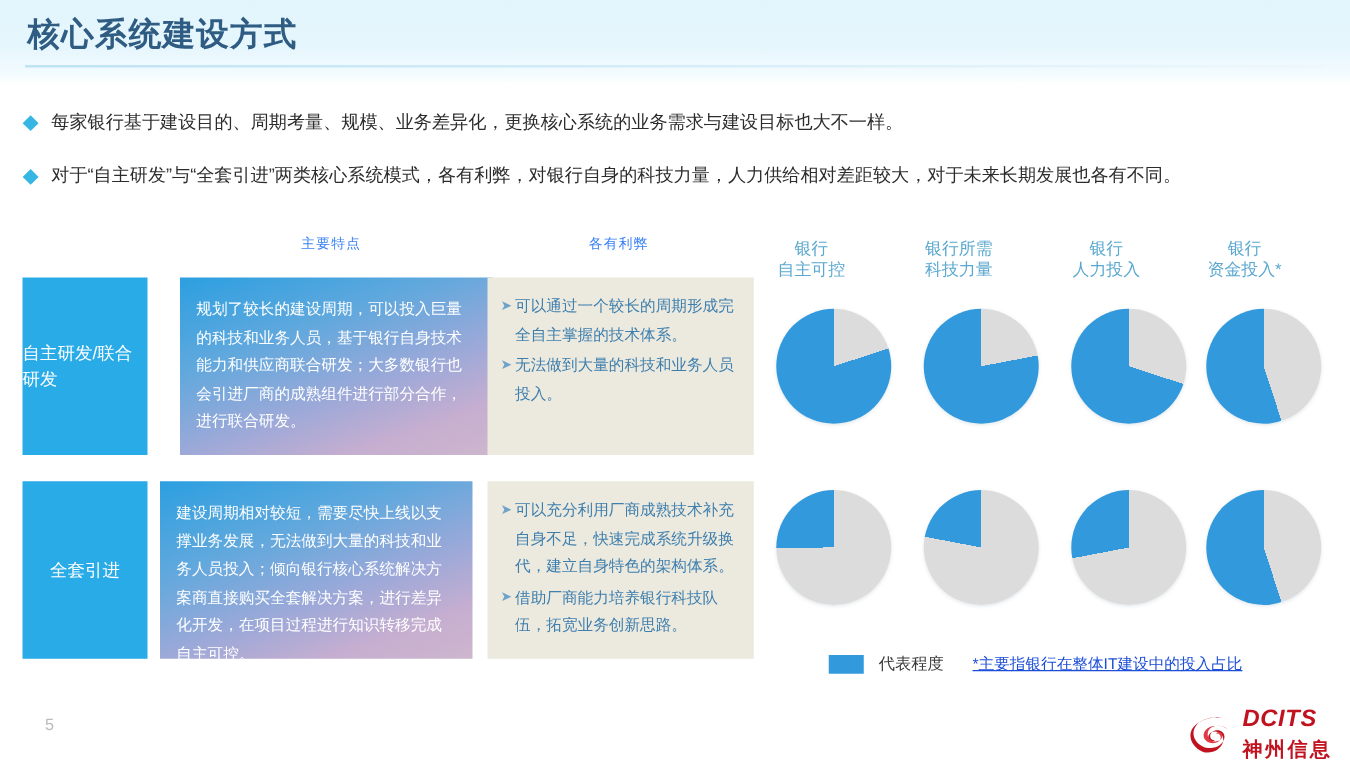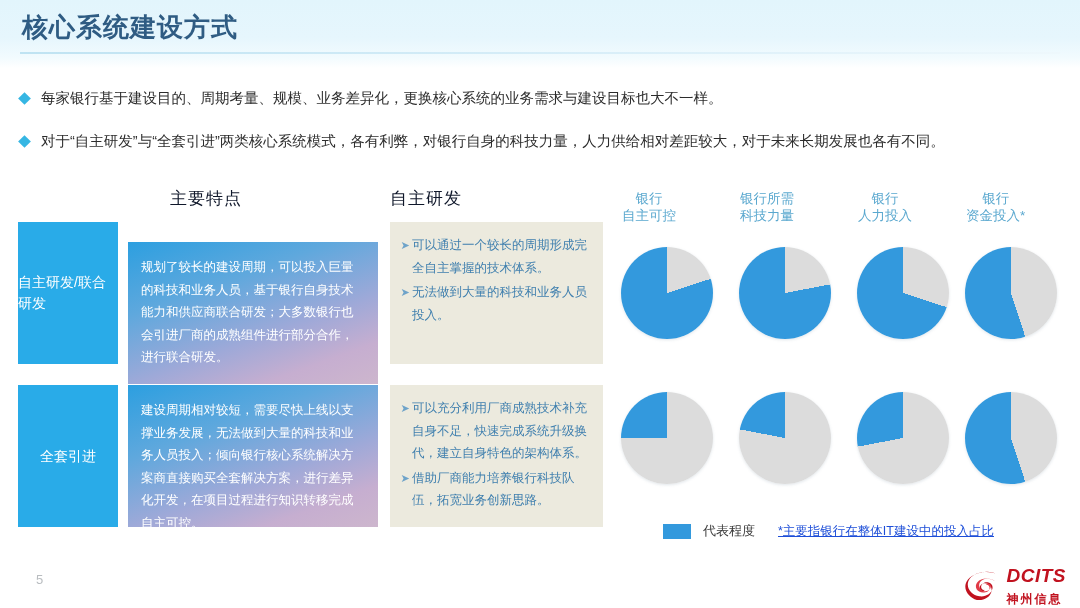--- a/index.html
+++ b/index.html
@@ -26,42 +26,42 @@
   .bullet-row{position:absolute;left:20px;display:flex;align-items:flex-start;}
   .bullet-diamond{
     width:9px;height:9px;background:#35b6e3;
     transform:rotate(45deg);margin-top:6px;margin-right:12px;flex:0 0 auto;
   }
   .bullet-text{font-size:14.5px;color:#2c2c2c;line-height:20px;white-space:nowrap;}
   #bullet-1{top:88px;}
   #bullet-2{top:131px;}
   
   .col-head{
-    position:absolute;font-size:17px;color:#0f172a;font-weight:normal;
-    text-align:left;letter-spacing:1px;
+    position:absolute;font-size:11px;color:#3b82f6;font-weight:normal;
+    text-align:center;letter-spacing:1px;
   }
   #head-features{left:170px;top:187px;width:190px;}
   #head-longterm{left:390px;top:187px;width:210px;}
   
   .label-cell{
     position:absolute;width:100px;
     background:#29abe8;color:#ffffff;
     display:flex;align-items:center;justify-content:center;
     font-size:14px;line-height:21px;text-align:left;
   }
   #label-row-1{left:18px;top:222px;height:142px;}
   #label-row-2{left:18px;top:385px;height:142px;}
 
   .desc-cell{
     position:absolute;width:250px;
     background:linear-gradient(160deg,#2c9fe0 0%,#5fa8dd 32%,#9fa9d8 62%,#c6aed0 82%,#cdb6cd 100%);
     color:#ffffff;font-size:12.5px;line-height:22.5px;
     padding:14px 13px;box-sizing:border-box;
   }
-  #desc-row-1{left:128px;top:222px;height:142px;margin-top:20px;}
+  #desc-row-1{left:144px;top:222px;height:142px;}
   #desc-row-2{left:128px;top:385px;height:142px;}
 
   .longterm-cell{
     position:absolute;width:213px;
     background:#eceade;color:#3f7fae;font-size:12.5px;line-height:22.5px;
     padding:12px 10px 12px 8px;box-sizing:border-box;
   }
   #longterm-row-1{left:390px;top:222px;height:142px;}
   #longterm-row-2{left:390px;top:385px;height:142px;}
   .lt-item{display:flex;align-items:flex-start;margin-bottom:2px;}
@@ -83,40 +83,40 @@
   #legend{position:absolute;left:663px;top:522px;display:flex;align-items:center;}
   #legend-swatch{width:28px;height:15px;background:#3399dd;margin-right:12px;}
   #legend-label{font-size:13px;color:#3a3a3a;}
   #footnote{position:absolute;left:778px;top:523px;font-size:12.5px;color:#1d4ed8;text-decoration:underline;}
   
   #page-number{position:absolute;left:36px;top:572px;font-size:13px;color:#b9bdc0;}
   #logo{position:absolute;right:14px;top:566px;display:flex;align-items:center;}
   #logo-mark{width:38px;height:30px;margin-right:5px;}
   #logo-text{display:flex;flex-direction:column;line-height:1;}
   #logo-name{font-size:19px;font-weight:bold;color:#c1121f;letter-spacing:.5px;font-style:italic;}
-  #logo-sub{font-size:12px;font-weight:bold;color:#c1121f;letter-spacing:2px;margin-top:8px;}
+  #logo-sub{font-size:16px;font-weight:bold;color:#c1121f;letter-spacing:2px;margin-top:8px;}
 </style>
 </head>
 <body>
 
 <div id="header-band"></div>
 <div id="page-title">核心系统建设方式</div>
 <div id="title-rule"></div>
 
 <div class="bullet-row" id="bullet-1">
   <span class="bullet-diamond"></span>
   <span class="bullet-text">每家银行基于建设目的、周期考量、规模、业务差异化，更换核心系统的业务需求与建设目标也大不一样。</span>
 </div>
 <div class="bullet-row" id="bullet-2">
   <span class="bullet-diamond"></span>
   <span class="bullet-text">对于“自主研发”与“全套引进”两类核心系统模式，各有利弊，对银行自身的科技力量，人力供给相对差距较大，对于未来长期发展也各有不同。</span>
 </div>
 
 <div class="col-head" id="head-features">主要特点</div>
-<div class="col-head" id="head-longterm">自主研发</div>
+<div class="col-head" id="head-longterm">各有利弊</div>
 
 <div class="label-cell" id="label-row-1">自主研发/联合研发</div>
 <div class="desc-cell" id="desc-row-1">规划了较长的建设周期，可以投入巨量的科技和业务人员，基于银行自身技术能力和供应商联合研发；大多数银行也会引进厂商的成熟组件进行部分合作，进行联合研发。</div>
 <div class="longterm-cell" id="longterm-row-1">
   <div class="lt-item">
     <span class="lt-arrow">➤</span>
     <span class="lt-text">可以通过一个较长的周期形成完全自主掌握的技术体系。</span>
   </div>
   <div class="lt-item">
     <span class="lt-arrow">➤</span>

